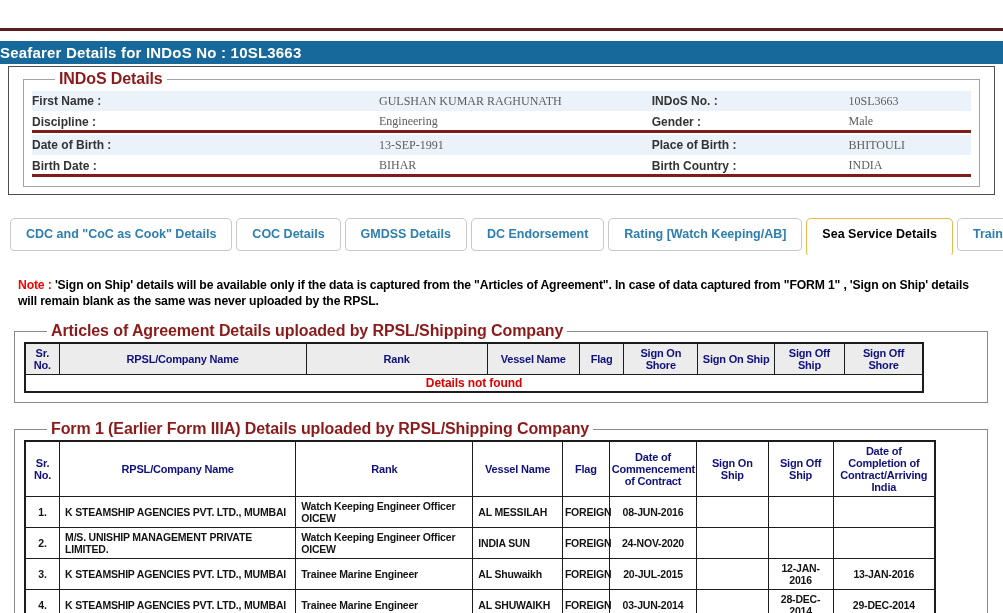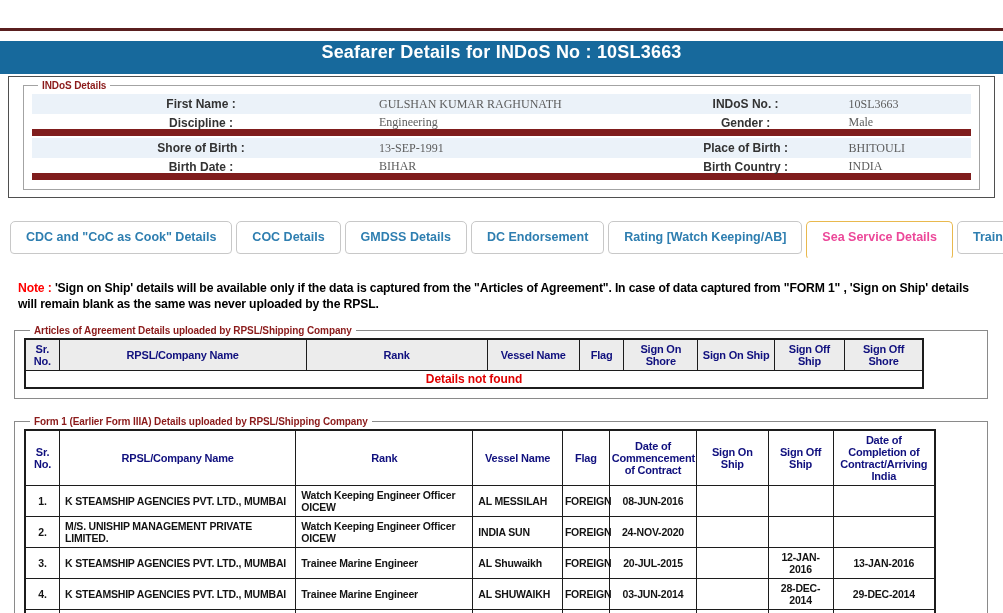--- a/index.html
+++ b/index.html
@@ -4,53 +4,53 @@
 <style>
   * { box-sizing: border-box; margin: 0; padding: 0; }
   html,body { background:#fff; }
   body {
     width: 1003px; height: 613px; overflow: hidden;
     font-family: "Liberation Sans", sans-serif;
     position: relative;
   }
   .top-line { margin-top: 28px; height: 3px; background: #5a1f1f; width: 100%; }
   .title-bar {
-    margin-top: 10px; height: 33px; background: #17699c;
-    color: #fff; font-weight: bold; font-size: 18px; text-align: center;
+    margin-top: 10px; height: 23px; background: #17699c;
+    color: #fff; font-weight: bold; font-size: 15px; text-align: left;
     line-height: 23px; letter-spacing: 0.2px;
   }
   
   .indos-panel {
     margin: 2px 8px 0 8px; border: 1px solid #4f4f4f;
     padding: 3px 14px 7px 14px; background: #fff;
   }
   fieldset { border: 1px solid #a3a3a3; }
   .indos-fieldset { padding: 3px 8px 7px 8px; }
   legend {
-    color: #8b1a1a; font-weight: bold; font-size: 10px;
-    padding: 0 4px; margin-left: 6px; letter-spacing: -0.1px;
+    color: #8b1a1a; font-weight: bold; font-size: 16px;
+    padding: 0 4px; margin-left: 23px; letter-spacing: -0.1px;
   }
   .indos-row { display: flex; height: 20px; align-items: center; margin-bottom: 2px; }
   .indos-row.stripe { background: #ebf2f9; }
-  .indos-row.plain { border-bottom: 7px solid #7f1d1d; }
-  .cell-label { font-weight: bold; color: #333; font-size: 12px; text-align: center; }
+  .indos-row.plain { border-bottom: 3px solid #7f1d1d; }
+  .cell-label { font-weight: bold; color: #333; font-size: 12px; text-align: left; }
   .cell-value { color: #5c5c5c; font-size: 12px; text-align: left; padding-left: 9px; font-family: Liberation Serif, serif; }
   .w-l1 { width: 36%; } .w-v1 { width: 30%; } .w-l2 { width: 20%; } .w-v2 { width: 14%; }
   
   .tabs {
     margin: 23px 10px 0 10px; display: flex; gap: 4px; align-items: flex-start;
   }
   .tab {
     border: 1px solid #c8c8c8; border-radius: 5px 5px 4px 4px;
     background: #fff; color: #2e7eb0; font-weight: bold; font-size: 12.5px;
     line-height: 31px; padding: 0 15px; white-space: nowrap; cursor: pointer;
     height: 33px;
   }
   .tab.active {
-    border-color: #e9b94e; color: #ec4899; height: 38px;
+    border-color: #e9b94e; color: #000000; height: 38px;
     border-bottom-color: #fff;
   }
   
   .note {
     margin: 21px 18px 0 18px; font-weight: bold; font-size: 12.2px;
     line-height: 16px; color: #000; letter-spacing: -0.15px;
   }
   .note .note-prefix { color: #ff0000; }
   
   .table-fieldset { margin: 13px 15px 0 14px; padding: 2px 9px 9px 9px; border: 1px solid #8a8a8a; }
@@ -101,21 +101,21 @@
       <span class="cell-label w-l2">INDoS No. :</span>
       <span class="cell-value w-v2">10SL3663</span>
     </div>
     <div class="indos-row plain">
       <span class="cell-label w-l1">Discipline :</span>
       <span class="cell-value w-v1">Engineering</span>
       <span class="cell-label w-l2">Gender :</span>
       <span class="cell-value w-v2">Male</span>
     </div>
     <div class="indos-row stripe">
-      <span class="cell-label w-l1">Shore of Birth :</span>
+      <span class="cell-label w-l1">Date of Birth :</span>
       <span class="cell-value w-v1">13-SEP-1991</span>
       <span class="cell-label w-l2">Place of Birth :</span>
       <span class="cell-value w-v2">BHITOULI</span>
     </div>
     <div class="indos-row plain">
       <span class="cell-label w-l1">Birth Date :</span>
       <span class="cell-value w-v1">BIHAR</span>
       <span class="cell-label w-l2">Birth Country :</span>
       <span class="cell-value w-v2">INDIA</span>
     </div>

